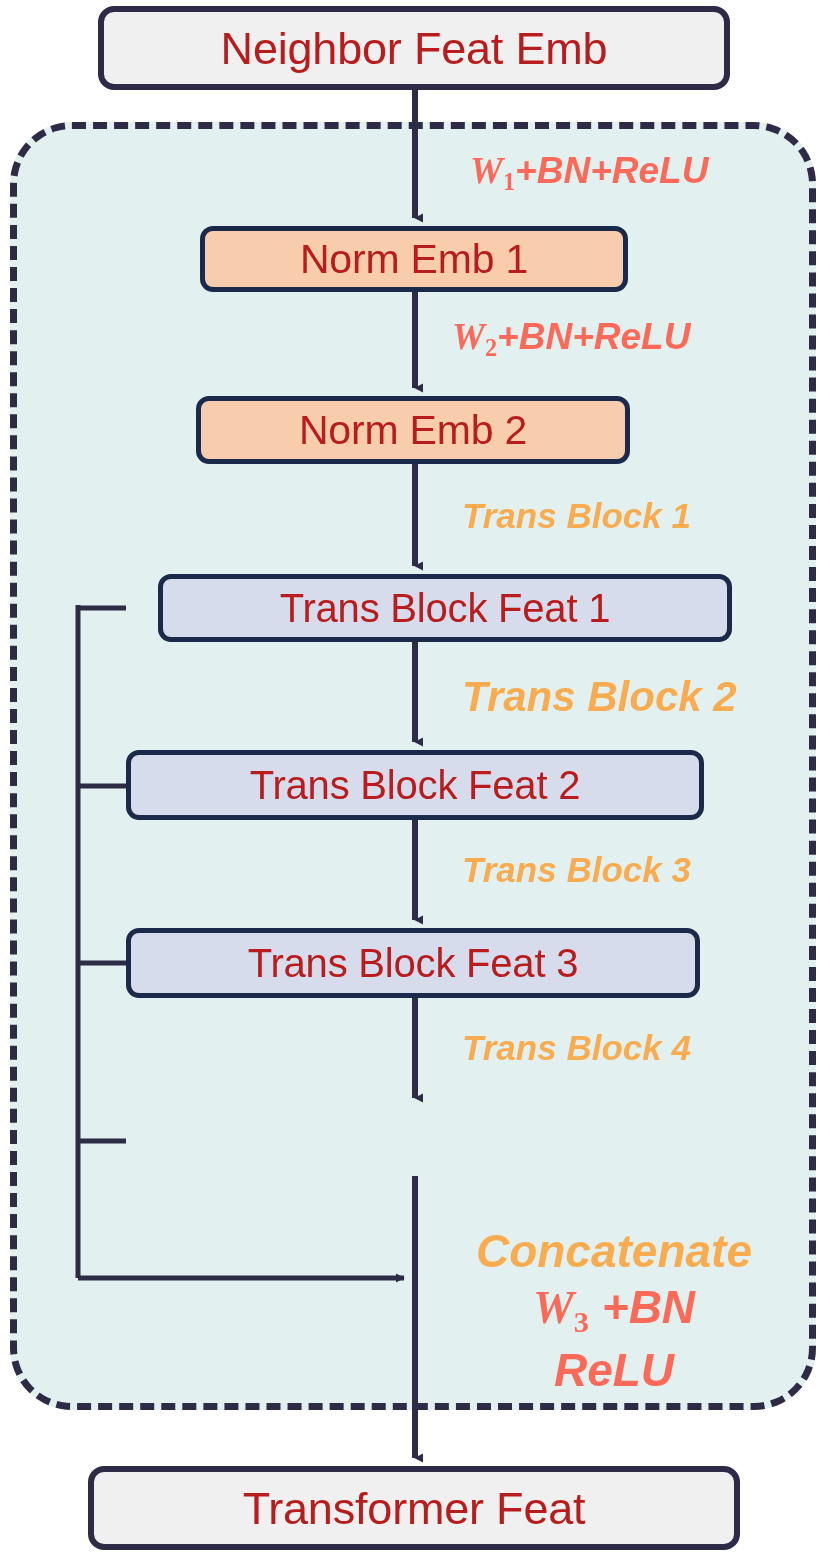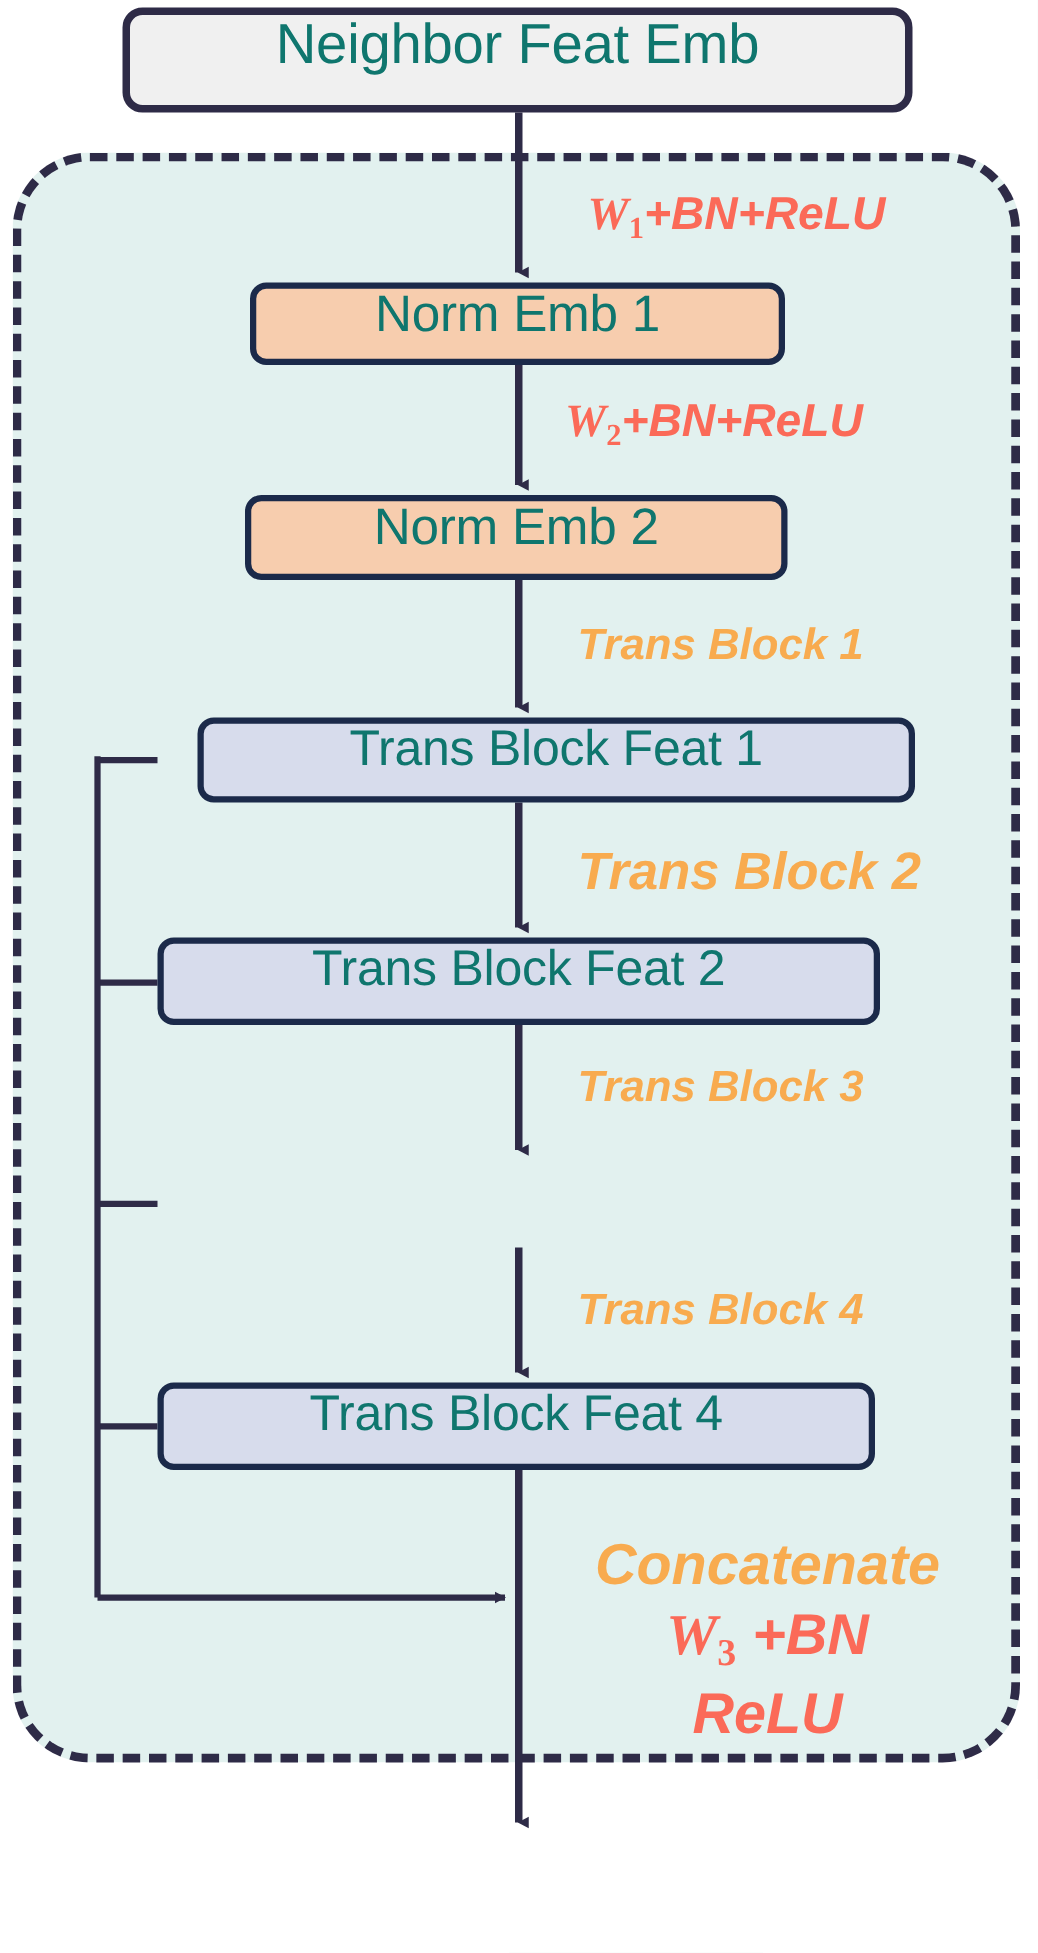--- a/index.html
+++ b/index.html
@@ -37,25 +37,25 @@
     border: 7px dashed #2e2b47;
     border-radius: 62px;
     box-sizing: border-box;
   }
 
   
   .node {
     position: absolute;
     box-sizing: border-box;
     display: flex;
-    align-items: flex-start;
+    align-items: center;
     justify-content: center;
     border: 5px solid #1b2a4a;
     border-radius: 13px;
-    color: #0f766e;
+    color: #b91c1c;
     font-weight: 400;
     letter-spacing: -0.2px;
     white-space: nowrap;
     line-height: 1;
   }
   .node.plain {
     background: #f0f0f0;
     border-color: #2e2b47;
     border-width: 6px;
     border-radius: 16px;
@@ -194,25 +194,28 @@
   </div>
 
   <div class="node bluegrey" id="node-trans-block-feat-1">
     <span>Trans Block Feat 1</span>
   </div>
 
   <div class="node bluegrey" id="node-trans-block-feat-2">
     <span>Trans Block Feat 2</span>
   </div>
 
-
-  <div class="node bluegrey" id="node-trans-block-feat-4">
-    <span>Trans Block Feat 4</span>
-  </div>
-
+  <div class="node bluegrey" id="node-trans-block-feat-3">
+    <span>Trans Block Feat 3</span>
+  </div>
+
+
+  <div class="node plain" id="node-transformer-feat">
+    <span>Transformer Feat</span>
+  </div>
 
   <div class="elabel red" id="label-w1">
     <span class="wsym">W</span><sub>1</sub><span>+BN+ReLU</span>
   </div>
 
   <div class="elabel red" id="label-w2">
     <span class="wsym">W</span><sub>2</sub><span>+BN+ReLU</span>
   </div>
 
   <div class="elabel orange" id="label-tb1">Trans Block 1</div>

